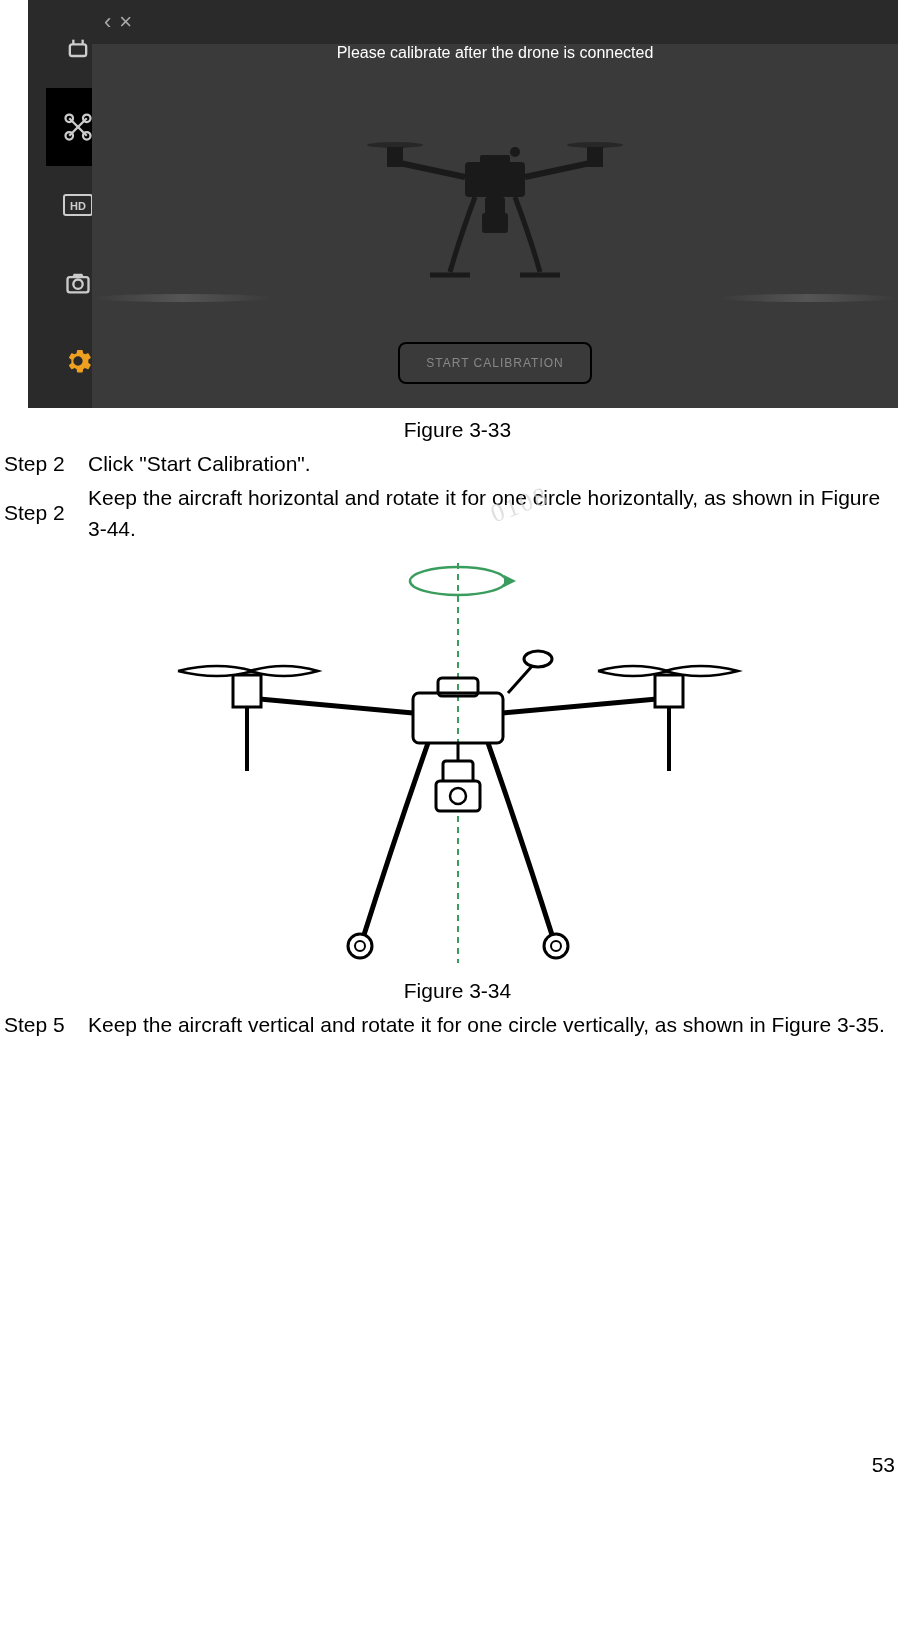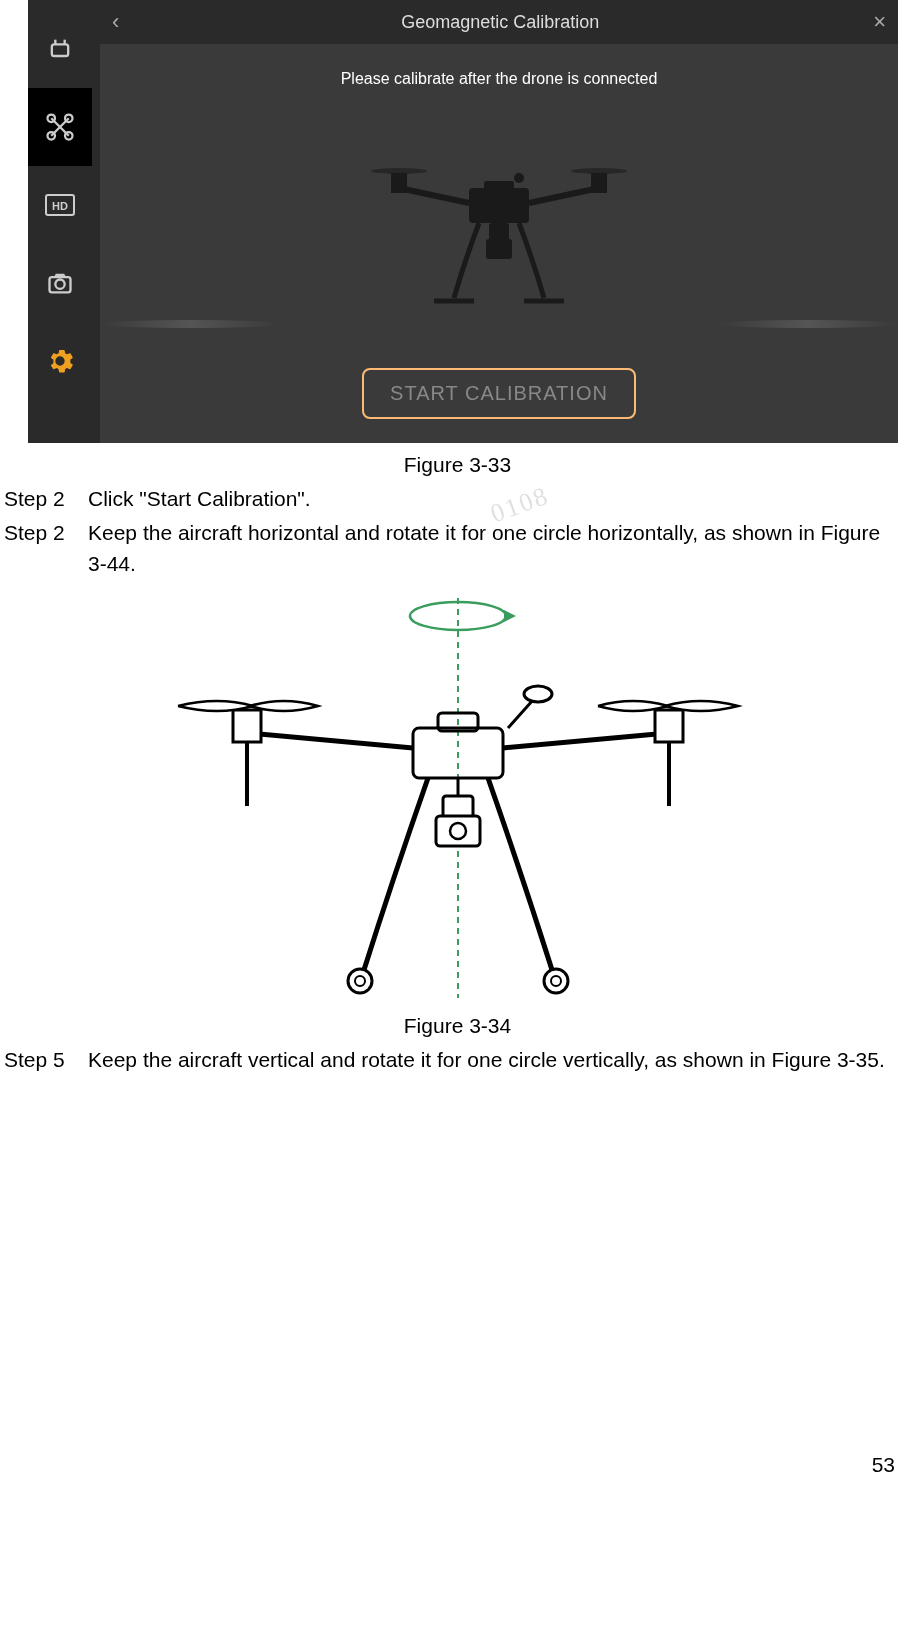--- a/index.html
+++ b/index.html
@@ -14,25 +14,26 @@
     .screenshot {
       width: 870px;
       height: auto;
       margin: 0 auto 10px;
       background: #3a3a3a;
       position: relative;
       display: flex;
       margin-left: 28px;
     }
     .sidebar {
-      width: 72px;
+      width: 64px;
       background: #2a2a2a;
       display: flex;
       flex-direction: column;
       padding-top: 10px;
+      padding-left: 18px;
     }
     .sidebar-icon {
       width: 64px;
       height: 78px;
       display: flex;
       align-items: center;
       justify-content: center;
       color: #ccc;
     }
     .sidebar-icon.active {
@@ -66,21 +67,20 @@
       color: #ddd;
     }
     .close-x {
       font-size: 22px;
       color: #aaa;
     }
     .calibration-msg {
       text-align: center;
       color: #fff;
       font-size: 16px;
-      margin-top: 26px;
     }
     .drone-display {
       position: relative;
       height: 280px;
       display: flex;
       align-items: center;
       justify-content: center;
     }
     .drone-silhouette {
       width: 260px;
@@ -94,35 +94,36 @@
       background: linear-gradient(90deg, transparent, #555, transparent);
       border-radius: 50%;
     }
     .runway-left { left: 0; }
     .runway-right { right: 0; }
     .calibrate-btn {
       display: block;
       margin: 0 auto 24px;
       padding: 12px 26px;
       background: transparent;
-      border: 2px solid #fdba74;
+      border: 2px solid #000000;
       border-radius: 8px;
       color: #888;
-      font-size: 20px;
+      font-size: 12px;
       letter-spacing: 1px;
     }
     .figure-caption {
       text-align: center;
       font-size: 21px;
       margin: 6px 0;
     }
     .step-row {
       display: flex;
       margin: 2px 12px 2px 4px;
       line-height: 1.5;
+      align-items: center;
     }
     .step-label {
       width: 84px;
       flex-shrink: 0;
     }
     .step-text {
       flex: 1;
       padding-right: 4px;
     }
     .figure-334 {
@@ -191,21 +192,20 @@
     </div>
     <div class="sidebar-icon settings">
       <svg width="28" height="28" viewBox="0 0 24 24" fill="#f0a020">
         <path d="M12 8a4 4 0 100 8 4 4 0 000-8zm8.9 4c0 .5 0 1-.1 1.4l2 1.6c.2.1.2.4.1.6l-1.9 3.3c-.1.2-.4.3-.6.2l-2.4-1c-.5.4-1 .7-1.6.9l-.4 2.5c0 .2-.2.4-.5.4h-3.8c-.2 0-.4-.2-.5-.4l-.4-2.5c-.6-.2-1.1-.5-1.6-.9l-2.4 1c-.2.1-.5 0-.6-.2L4.3 16c-.1-.2-.1-.5.1-.6l2-1.6c-.1-.4-.1-.9-.1-1.4s0-1 .1-1.4l-2-1.6c-.2-.1-.2-.4-.1-.6l1.9-3.3c.1-.2.4-.3.6-.2l2.4 1c.5-.4 1-.7 1.6-.9l.4-2.5c0-.2.2-.4.5-.4h3.8c.2 0 .4.2.5.4l.4 2.5c.6.2 1.1.5 1.6.9l2.4-1c.2-.1.5 0 .6.2l1.9 3.3c.1.2.1.5-.1.6l-2 1.6c.1.4.1.9.1 1.4z"></path>
       </svg>
     </div>
   </div>
   <div class="main-content">
     <div class="header">
       <span class="back-arrow">‹</span>
-      <span class="header-title">Geomagnetic Calibration</span>
       <span class="close-x">×</span>
     </div>
     <div class="calibration-msg">Please calibrate after the drone is connected</div>
     <div class="drone-display">
       <div class="runway-left"></div>
       <div class="runway-right"></div>
       <svg class="drone-silhouette" viewBox="0 0 260 190">
 
         <rect x="100" y="55" width="60" height="35" rx="4" fill="#1a1a1a"></rect>
         <rect x="115" y="48" width="30" height="10" rx="2" fill="#1a1a1a"></rect>

